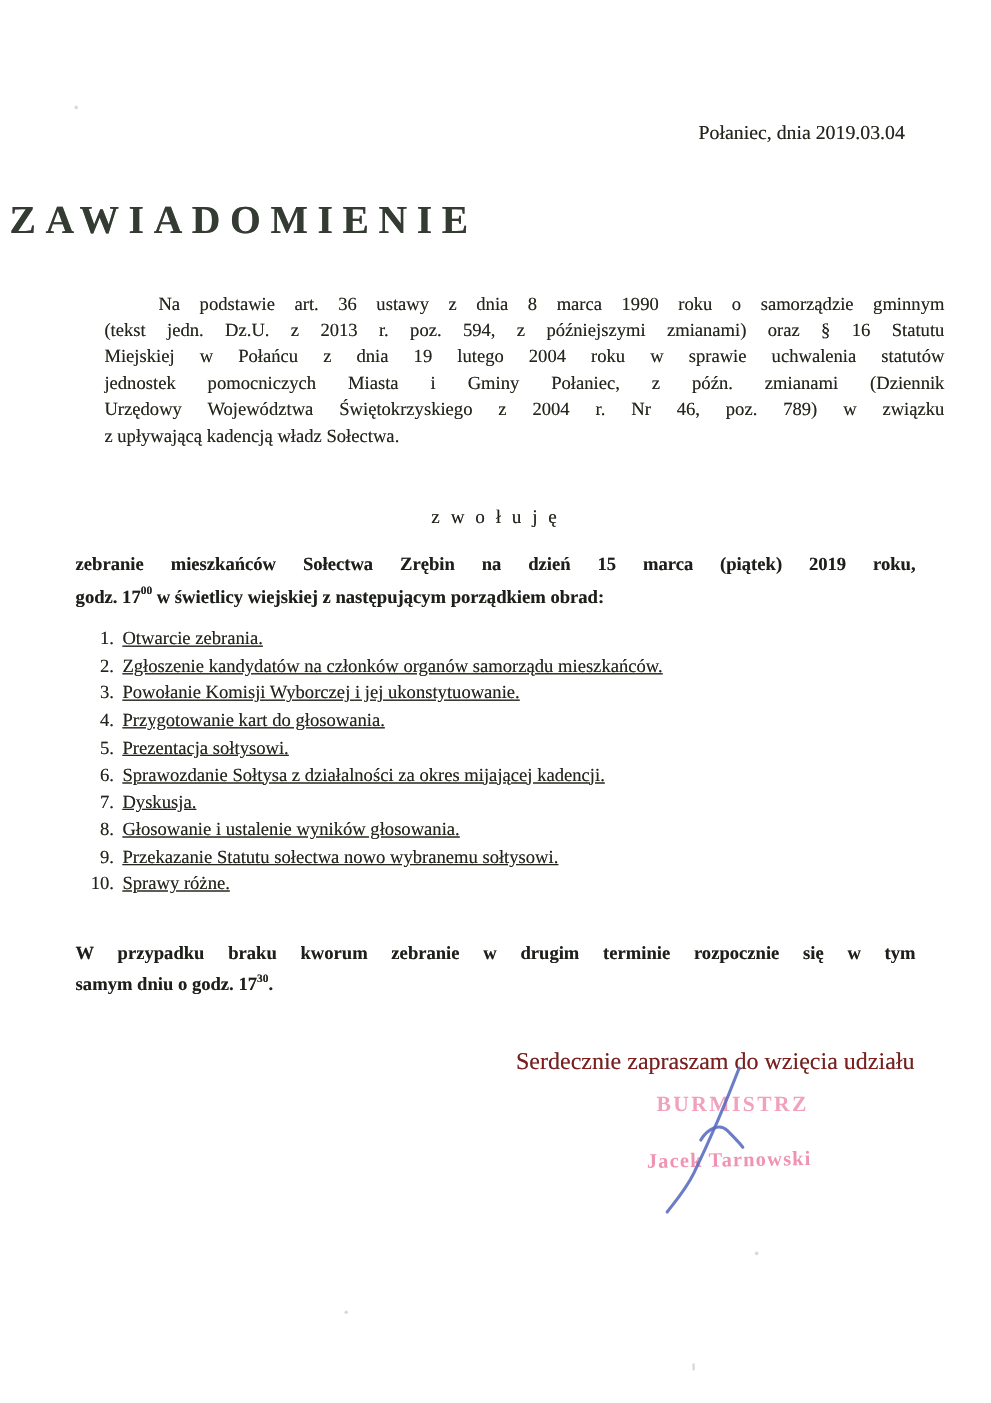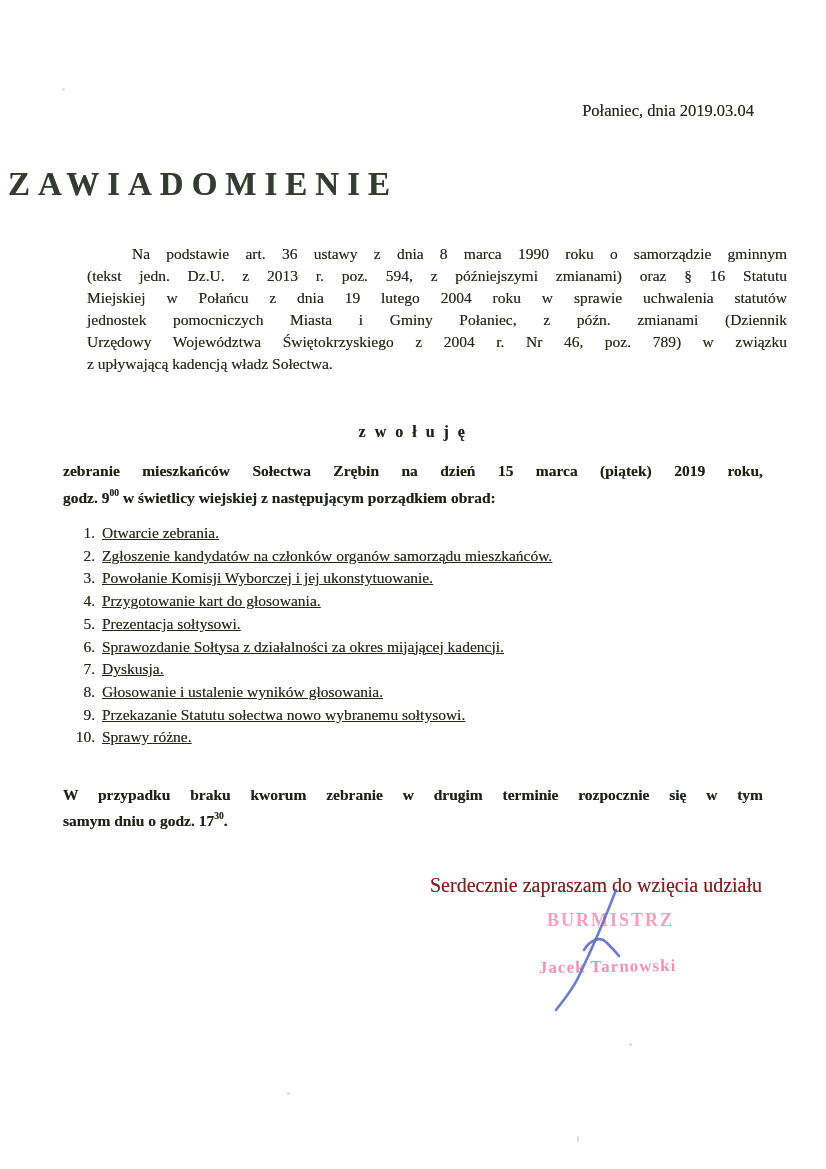--- a/index.html
+++ b/index.html
@@ -29,21 +29,21 @@
     font-size:15.5px;line-height:22px;
     color:#23261c;
     margin-left:24px;
   }
   .jline{text-align:justify;text-align-last:justify;}
   .jline-last{text-align:left;}
   .indent{padding-left:45px;box-sizing:border-box;}
   .convene{
     top:423px;left:0;width:826px;
     text-align:center;
-    font-size:16px;font-weight:700;
+    font-size:16px;font-weight:400;
     letter-spacing:2.5px;
     color:#1e211a;
   }
   .meeting{
     top:460px;left:63px;width:700px;
     font-size:15.5px;font-weight:700;line-height:22.5px;
     color:#1d201a;
   }
   sup.scr{
     font-size:9.5px;font-weight:700;
@@ -112,21 +112,21 @@
     <div class="jline">Miejskiej w Połańcu z dnia 19 lutego 2004 roku w sprawie uchwalenia statutów</div>
     <div class="jline">jednostek pomocniczych Miasta i Gminy Połaniec, z późn. zmianami (Dziennik</div>
     <div class="jline">Urzędowy Województwa Świętokrzyskiego z 2004 r. Nr 46, poz. 789) w związku</div>
     <div class="jline-last">z upływającą kadencją władz Sołectwa.</div>
   </div>
 
   <div class="abs convene">z w o ł u j ę</div>
 
   <div class="abs meeting">
     <div class="jline">zebranie mieszkańców Sołectwa Zrębin na dzień 15 marca (piątek) 2019 roku,</div>
-    <div class="jline-last"><span>godz. 9</span><sup class="scr">00</sup><span> w świetlicy wiejskiej z następującym porządkiem obrad:</span></div>
+    <div class="jline-last"><span>godz. 17</span><sup class="scr">00</sup><span> w świetlicy wiejskiej z następującym porządkiem obrad:</span></div>
   </div>
 
   <div class="abs agenda">
     <div class="agenda-item"><span class="agenda-num">1.</span><span>Otwarcie zebrania.</span></div>
     <div class="agenda-item"><span class="agenda-num">2.</span><span>Zgłoszenie kandydatów na członków organów samorządu mieszkańców.</span></div>
     <div class="agenda-item"><span class="agenda-num">3.</span><span>Powołanie Komisji Wyborczej i jej ukonstytuowanie.</span></div>
     <div class="agenda-item"><span class="agenda-num">4.</span><span>Przygotowanie kart do głosowania.</span></div>
     <div class="agenda-item"><span class="agenda-num">5.</span><span>Prezentacja sołtysowi.</span></div>
     <div class="agenda-item"><span class="agenda-num">6.</span><span>Sprawozdanie Sołtysa z działalności za okres mijającej kadencji.</span></div>
     <div class="agenda-item"><span class="agenda-num">7.</span><span>Dyskusja.</span></div>

